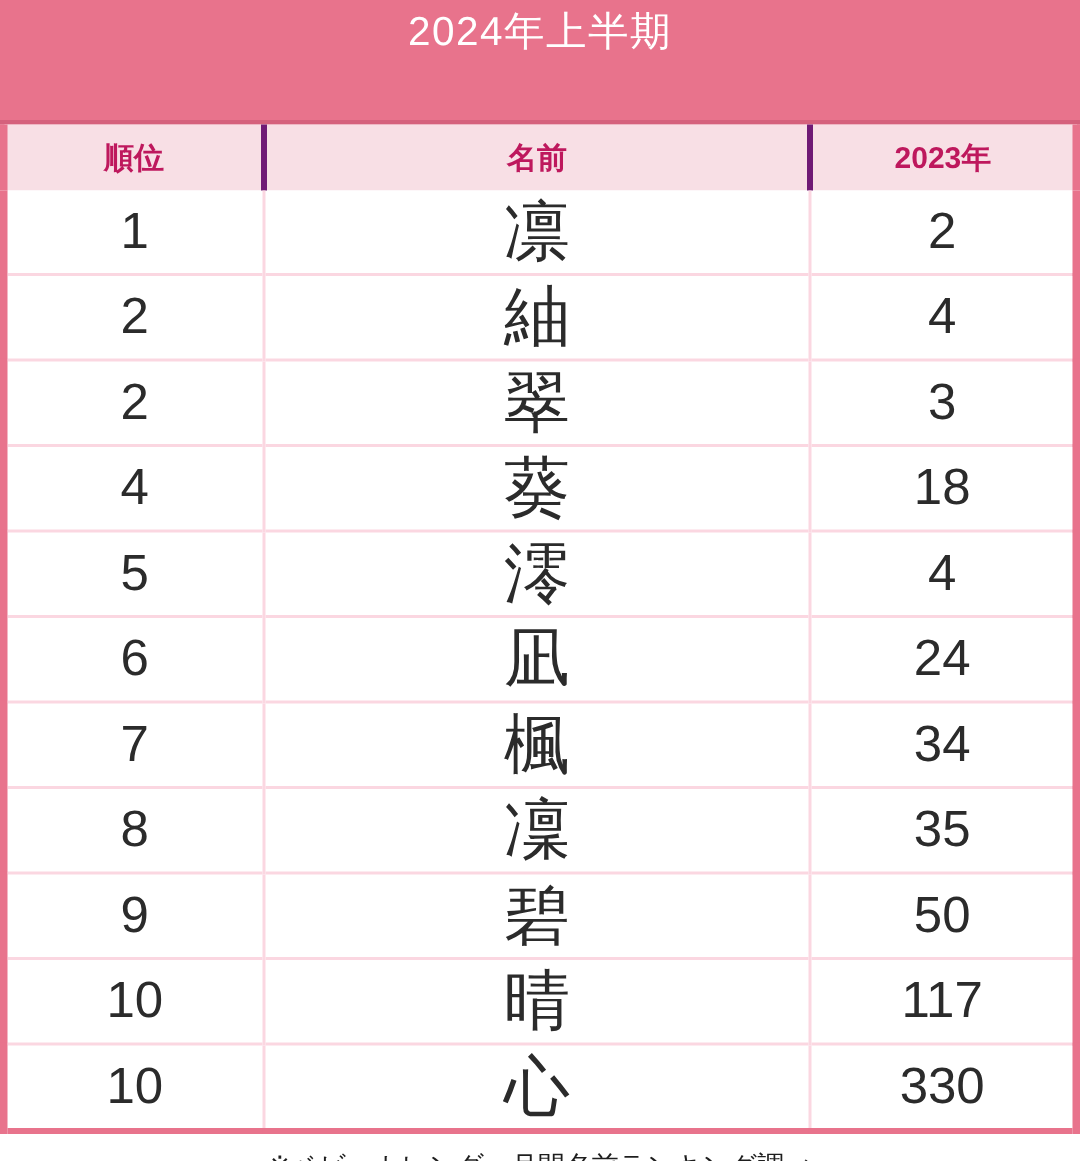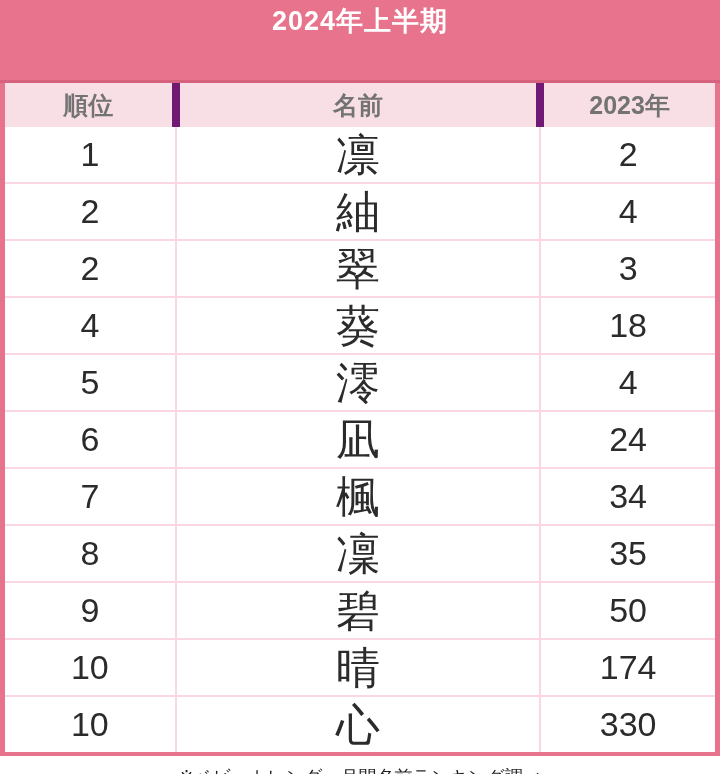--- a/index.html
+++ b/index.html
@@ -12,21 +12,21 @@
     -webkit-font-smoothing: antialiased;
   }
   
   .band {
     width: 720px;
     height: 79px;
     background: #E8738C;
     border-bottom: 3px solid #D5617C;
     color: #ffffff;
     text-align: center;
-    font-weight: bold;
+    font-weight: normal;
     box-sizing: content-box;
     padding-top: 1px;
   }
   .band .line1 { font-size: 27px; line-height: 40px; letter-spacing: 1px; }
   .band .line2 { font-size: 28px; line-height: 36px; letter-spacing: 0px; }
 
   
   table.rank-table {
     width: 720px;
     border-collapse: collapse;
@@ -36,28 +36,28 @@
     border-bottom: 4px solid #E8738C;
     box-sizing: border-box;
   }
   col.c-rank { width: 172px; }
   col.c-name { width: 362px; }
   col.c-year { width: 176px; }
 
   thead th {
     background: #F8DFE5;
     height: 44px;
-    font-size: 25px;
+    font-size: 20px;
     font-weight: bold;
-    color: #737373;
+    color: #be185d;
     text-align: center;
     vertical-align: middle;
     padding: 0;
   }
-  thead th + th { border-left: 8px solid #701a75; }
+  thead th + th { border-left: 4px solid #701a75; }
 
   tbody td {
     background: #ffffff;
     text-align: center;
     vertical-align: middle;
     height: 55px;
     padding: 0;
     color: #2B2B2B;
   }
   tbody td + td { border-left: 2px solid #FBD7E1; }
@@ -137,21 +137,21 @@
       <td class="prev">35</td>
     </tr>
     <tr>
       <td class="rank">9</td>
       <td class="name">碧</td>
       <td class="prev">50</td>
     </tr>
     <tr>
       <td class="rank">10</td>
       <td class="name">晴</td>
-      <td class="prev">174</td>
+      <td class="prev">117</td>
     </tr>
     <tr>
       <td class="rank">10</td>
       <td class="name">心</td>
       <td class="prev">330</td>
     </tr>
   </tbody>
 </table>
 
 <div class="footer-note">※ベビーカレンダー月間名前ランキング調べ</div>

